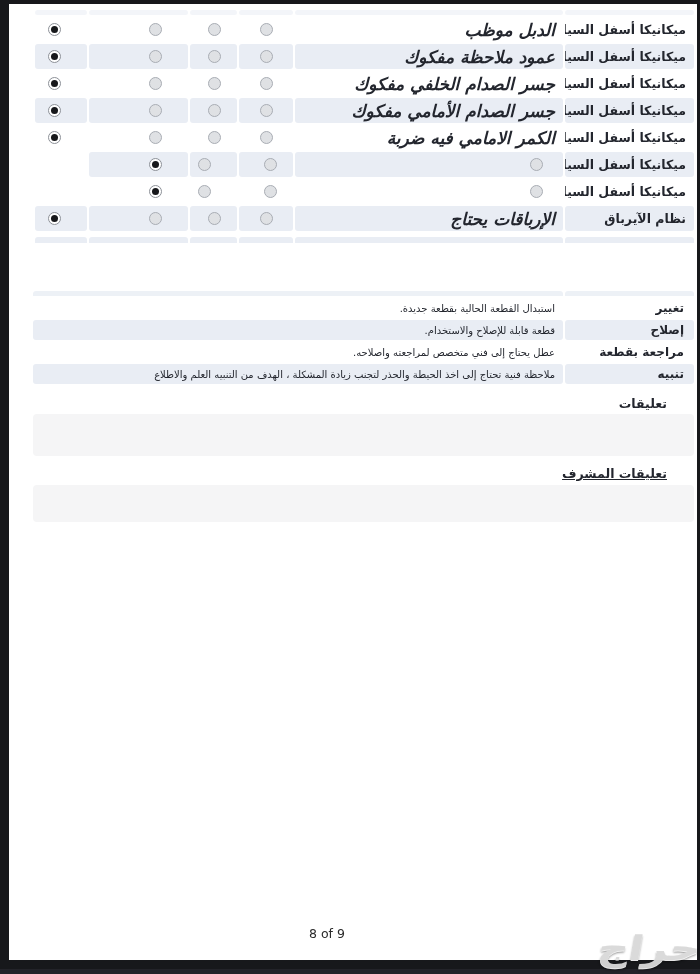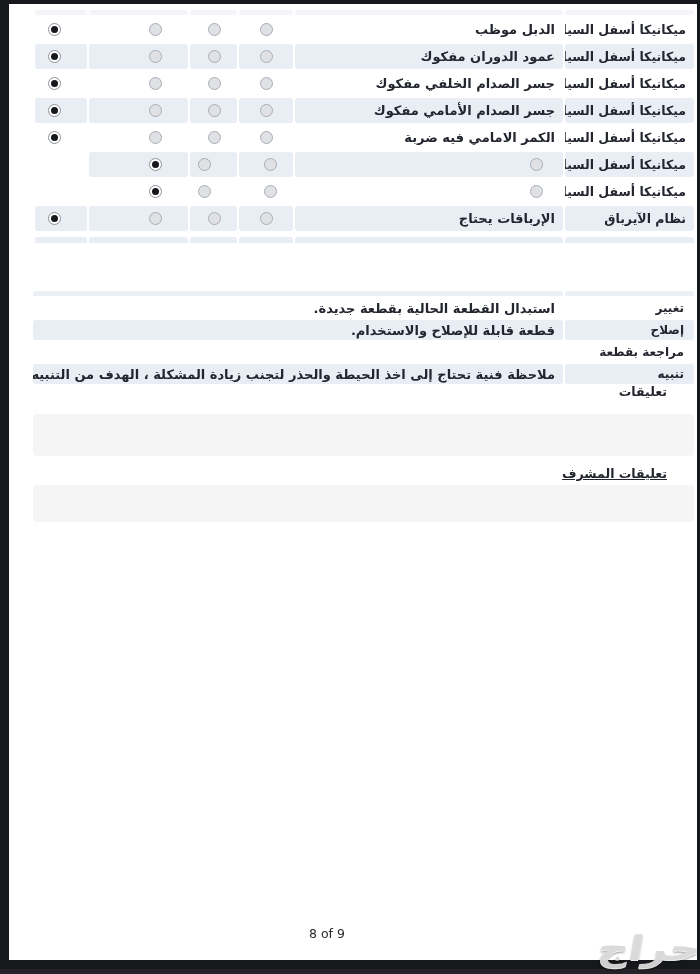--- a/index.html
+++ b/index.html
@@ -27,45 +27,45 @@
   .insp-strip-top{position:absolute;left:33px;top:10px;width:661px;}
   .insp-strip-top>div{border-radius:3px;opacity:.55;}
   .insp-strip-bottom{position:absolute;left:33px;top:237px;width:661px;}
   .insp-strip-bottom>div{height:6px;border-radius:3px 3px 0 0;}
 
   .t-row{display:grid;grid-template-columns:129px 268px 54px 47px 99px 52px;column-gap:2px;height:25px;margin-bottom:2px;direction:rtl;}
   .t-row .cell{border-radius:3px;display:flex;align-items:center;overflow:hidden;}
   .t-row.odd .cell{background:var(--c-row_white);}
   .t-row.even .cell{background:var(--c-row_alt);}
   .cell.cat{padding:0 8px;font-size:12.5px;font-weight:bold;color:var(--c-text_dark);white-space:nowrap;}
-  .cell.desc{padding:0 8px;font-size:13px;font-weight:bold;color:var(--c-text_dark);white-space:nowrap;}
+  .cell.desc{padding:0 8px;font-size:17px;font-weight:bold;color:var(--c-text_dark);white-space:nowrap;font-style:italic;}
   .cell.radio-cell{justify-content:flex-start;}
   .cell.ra{padding-right:20px;}
   .cell.rb{padding-right:16px;}
   .cell.rc{padding-right:26px;}
   .cell.rd{padding-right:26px;}
 
   .radio{width:13px;height:13px;border-radius:50%;background:var(--c-radio_fill);border:1px solid var(--c-radio_border);display:inline-flex;align-items:center;justify-content:center;flex:0 0 auto;}
   .radio.selected{background:#fff;border-color:#8d9198;}
   .radio.selected::after{content:"";width:7px;height:7px;border-radius:50%;background:var(--c-radio_dot);}
 
   
   .legend-table{position:absolute;left:33px;top:298px;width:661px;direction:rtl;}
   .legend-strip{position:absolute;left:33px;top:291px;width:661px;display:grid;grid-template-columns:129px 530px;column-gap:2px;direction:rtl;height:5px;}
   .legend-strip>div{background:var(--c-row_alt);border-radius:3px 3px 0 0;opacity:.8;}
   .l-row{display:grid;grid-template-columns:129px 530px;column-gap:2px;height:20px;margin-bottom:2px;direction:rtl;}
   .l-row .cell{border-radius:3px;display:flex;align-items:center;overflow:hidden;}
   .l-row.odd .cell{background:var(--c-row_white);}
   .l-row.even .cell{background:var(--c-row_alt);}
   .l-row .term{padding:0 10px;font-size:12px;font-weight:bold;color:var(--c-text_dark);white-space:nowrap;}
-  .l-row .ldesc{padding:0 8px;font-size:13px;font-weight:bold;color:var(--c-text_dark);white-space:nowrap;}
+  .l-row .ldesc{padding:0 8px;font-size:10px;font-weight:normal;color:var(--c-text_dark);white-space:nowrap;}
 
   
   .section-label{position:absolute;right:6px;width:661px;text-align:right;padding-right:27px;font-size:12.5px;font-weight:bold;color:var(--c-text_dark);direction:rtl;}
-  .lbl-comments{top:384px;}
+  .lbl-comments{top:396px;}
   .lbl-supervisor{top:466px;text-decoration:underline;}
   .comment-box{position:absolute;left:33px;width:661px;background:var(--c-box_bg);border-radius:4px;direction:rtl;font-size:12px;color:var(--c-text_dark);padding:6px 10px;}
   .box-comments{top:414px;height:42px;}
   .box-supervisor{top:485px;height:37px;}
 
   
   .page-number{position:absolute;left:0;top:926px;width:654px;text-align:center;font-size:12.5px;color:var(--c-footer_text);direction:ltr;}
   .watermark{position:absolute;right:2px;top:931px;z-index:6;font-size:34px;font-weight:bold;color:var(--c-watermark);direction:rtl;transform:skewX(-10deg) scaleX(1.25);transform-origin:right bottom;letter-spacing:-2px;text-shadow:0 1px 0 #f2f2f2,0 2px 2px rgba(0,0,0,.45);opacity:.95;line-height:1;}
 </style>
 </head>
@@ -100,21 +100,21 @@
           </div>
           <div class="cell radio-cell rc">
             <span class="radio" role="radio" aria-checked="false"></span>
           </div>
           <div class="cell radio-cell rd">
             <span class="radio selected" role="radio" aria-checked="true"></span>
           </div>
         </div>
         <div class="t-row even">
           <div class="cell cat">ميكانيكا أسفل السيارة</div>
-          <div class="cell desc">عمود الدوران مفكوك</div>
+          <div class="cell desc">عمود ملاحظة مفكوك</div>
           <div class="cell radio-cell ra">
             <span class="radio" role="radio" aria-checked="false"></span>
           </div>
           <div class="cell radio-cell rb">
             <span class="radio" role="radio" aria-checked="false"></span>
           </div>
           <div class="cell radio-cell rc">
             <span class="radio" role="radio" aria-checked="false"></span>
           </div>
           <div class="cell radio-cell rd">
@@ -235,20 +235,21 @@
         <div class="l-row odd">
           <div class="cell term">تغيير</div>
           <div class="cell ldesc">استبدال القطعة الحالية بقطعة جديدة.</div>
         </div>
         <div class="l-row even">
           <div class="cell term">إصلاح</div>
           <div class="cell ldesc">قطعة قابلة للإصلاح والاستخدام.</div>
         </div>
         <div class="l-row odd">
           <div class="cell term">مراجعة بقطعة</div>
+          <div class="cell ldesc">عطل يحتاج إلى فني متخصص لمراجعته واصلاحه.</div>
         </div>
         <div class="l-row even">
           <div class="cell term">تنبيه</div>
           <div class="cell ldesc">ملاحظة فنية تحتاج إلى اخذ الحيطة والحذر لتجنب زيادة المشكلة ، الهدف من التنبيه العلم والاطلاع</div>
         </div>
       </div>
   </div>
 
   <div class="section-label lbl-comments">تعليقات</div>
   <div class="comment-box box-comments" role="textbox" aria-multiline="true"></div>

